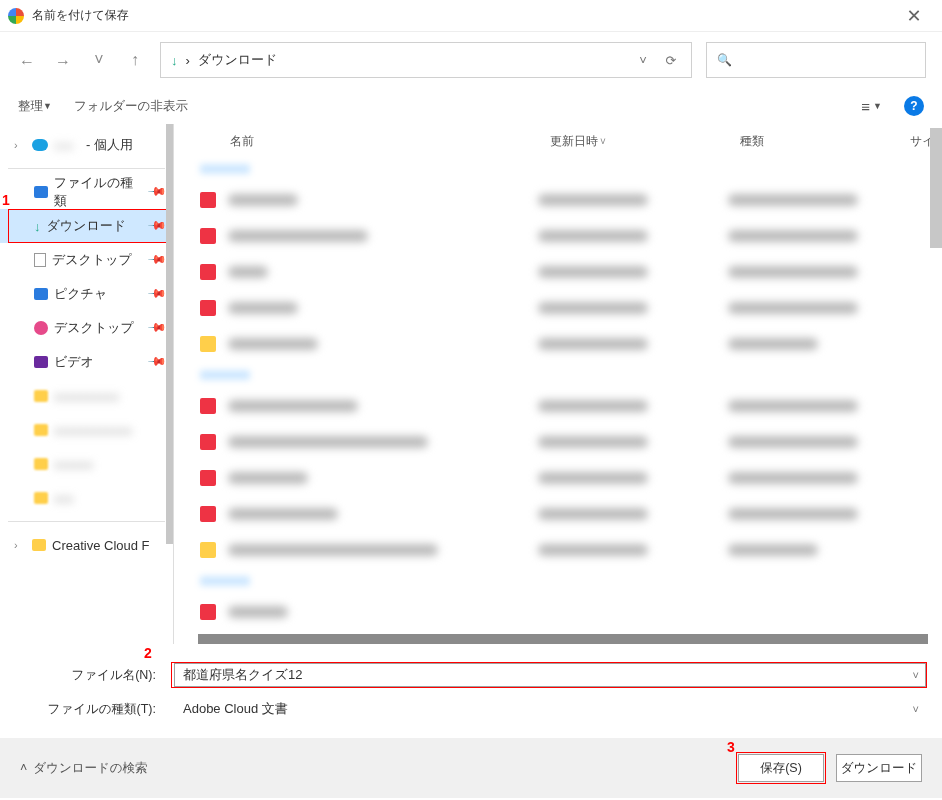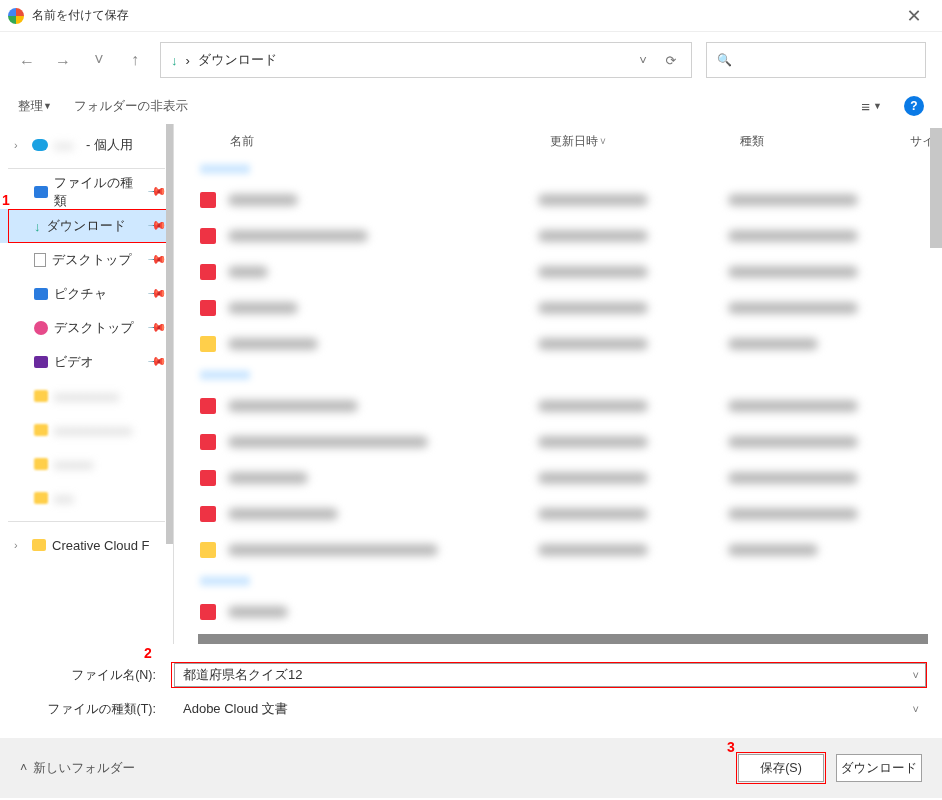--- a/index.html
+++ b/index.html
@@ -383,21 +383,21 @@
     <div class="input-box nb">
       <span>Adobe Cloud 文書</span>
       <span class="dd-ch">˅</span>
     </div>
   </div>
 </div>
 
 <div class="footer">
   <div class="hide-fold">
     <span>˄</span>
-    <span>新しいフォルダー</span>
+    <span>ダウンロードの検索</span>
   </div>
   <div class="spacer"></div>
   <div class="btn">
     <span class="ann3-num">3</span>
     <div class="ann3-ring"></div>
     <span>保存(S)</span>
   </div>
   <div class="btn">
     <span>ダウンロード</span>
   </div>

